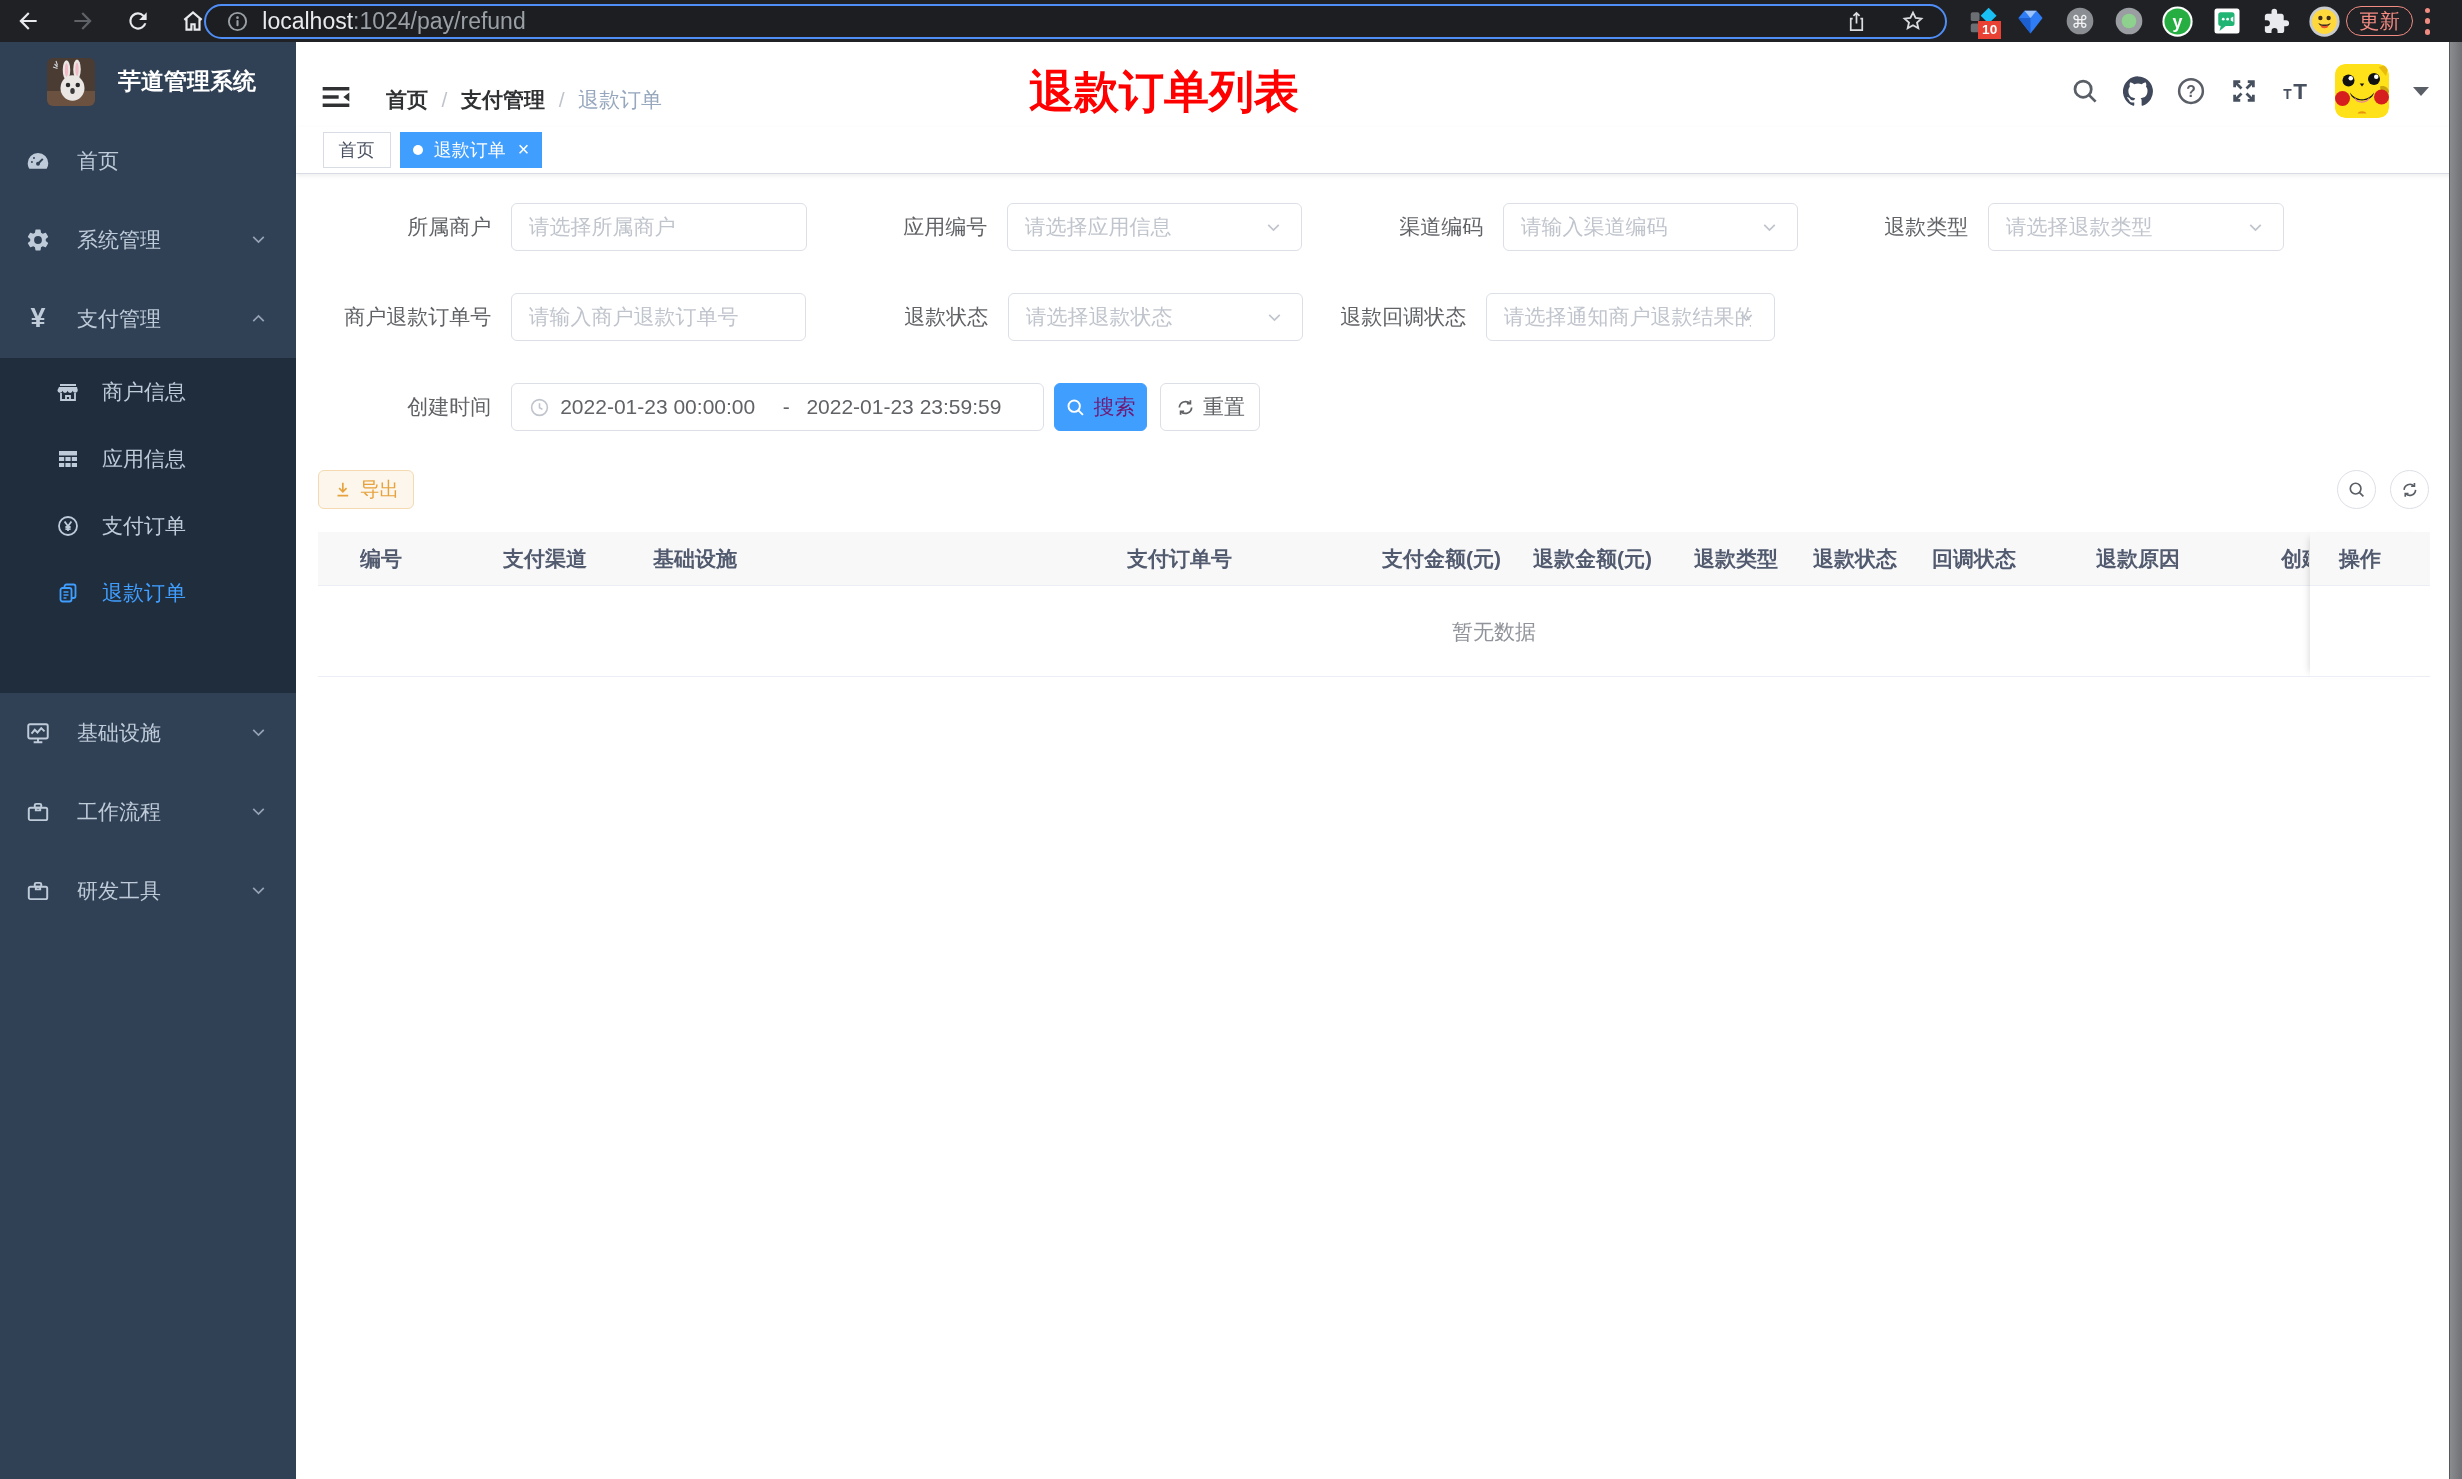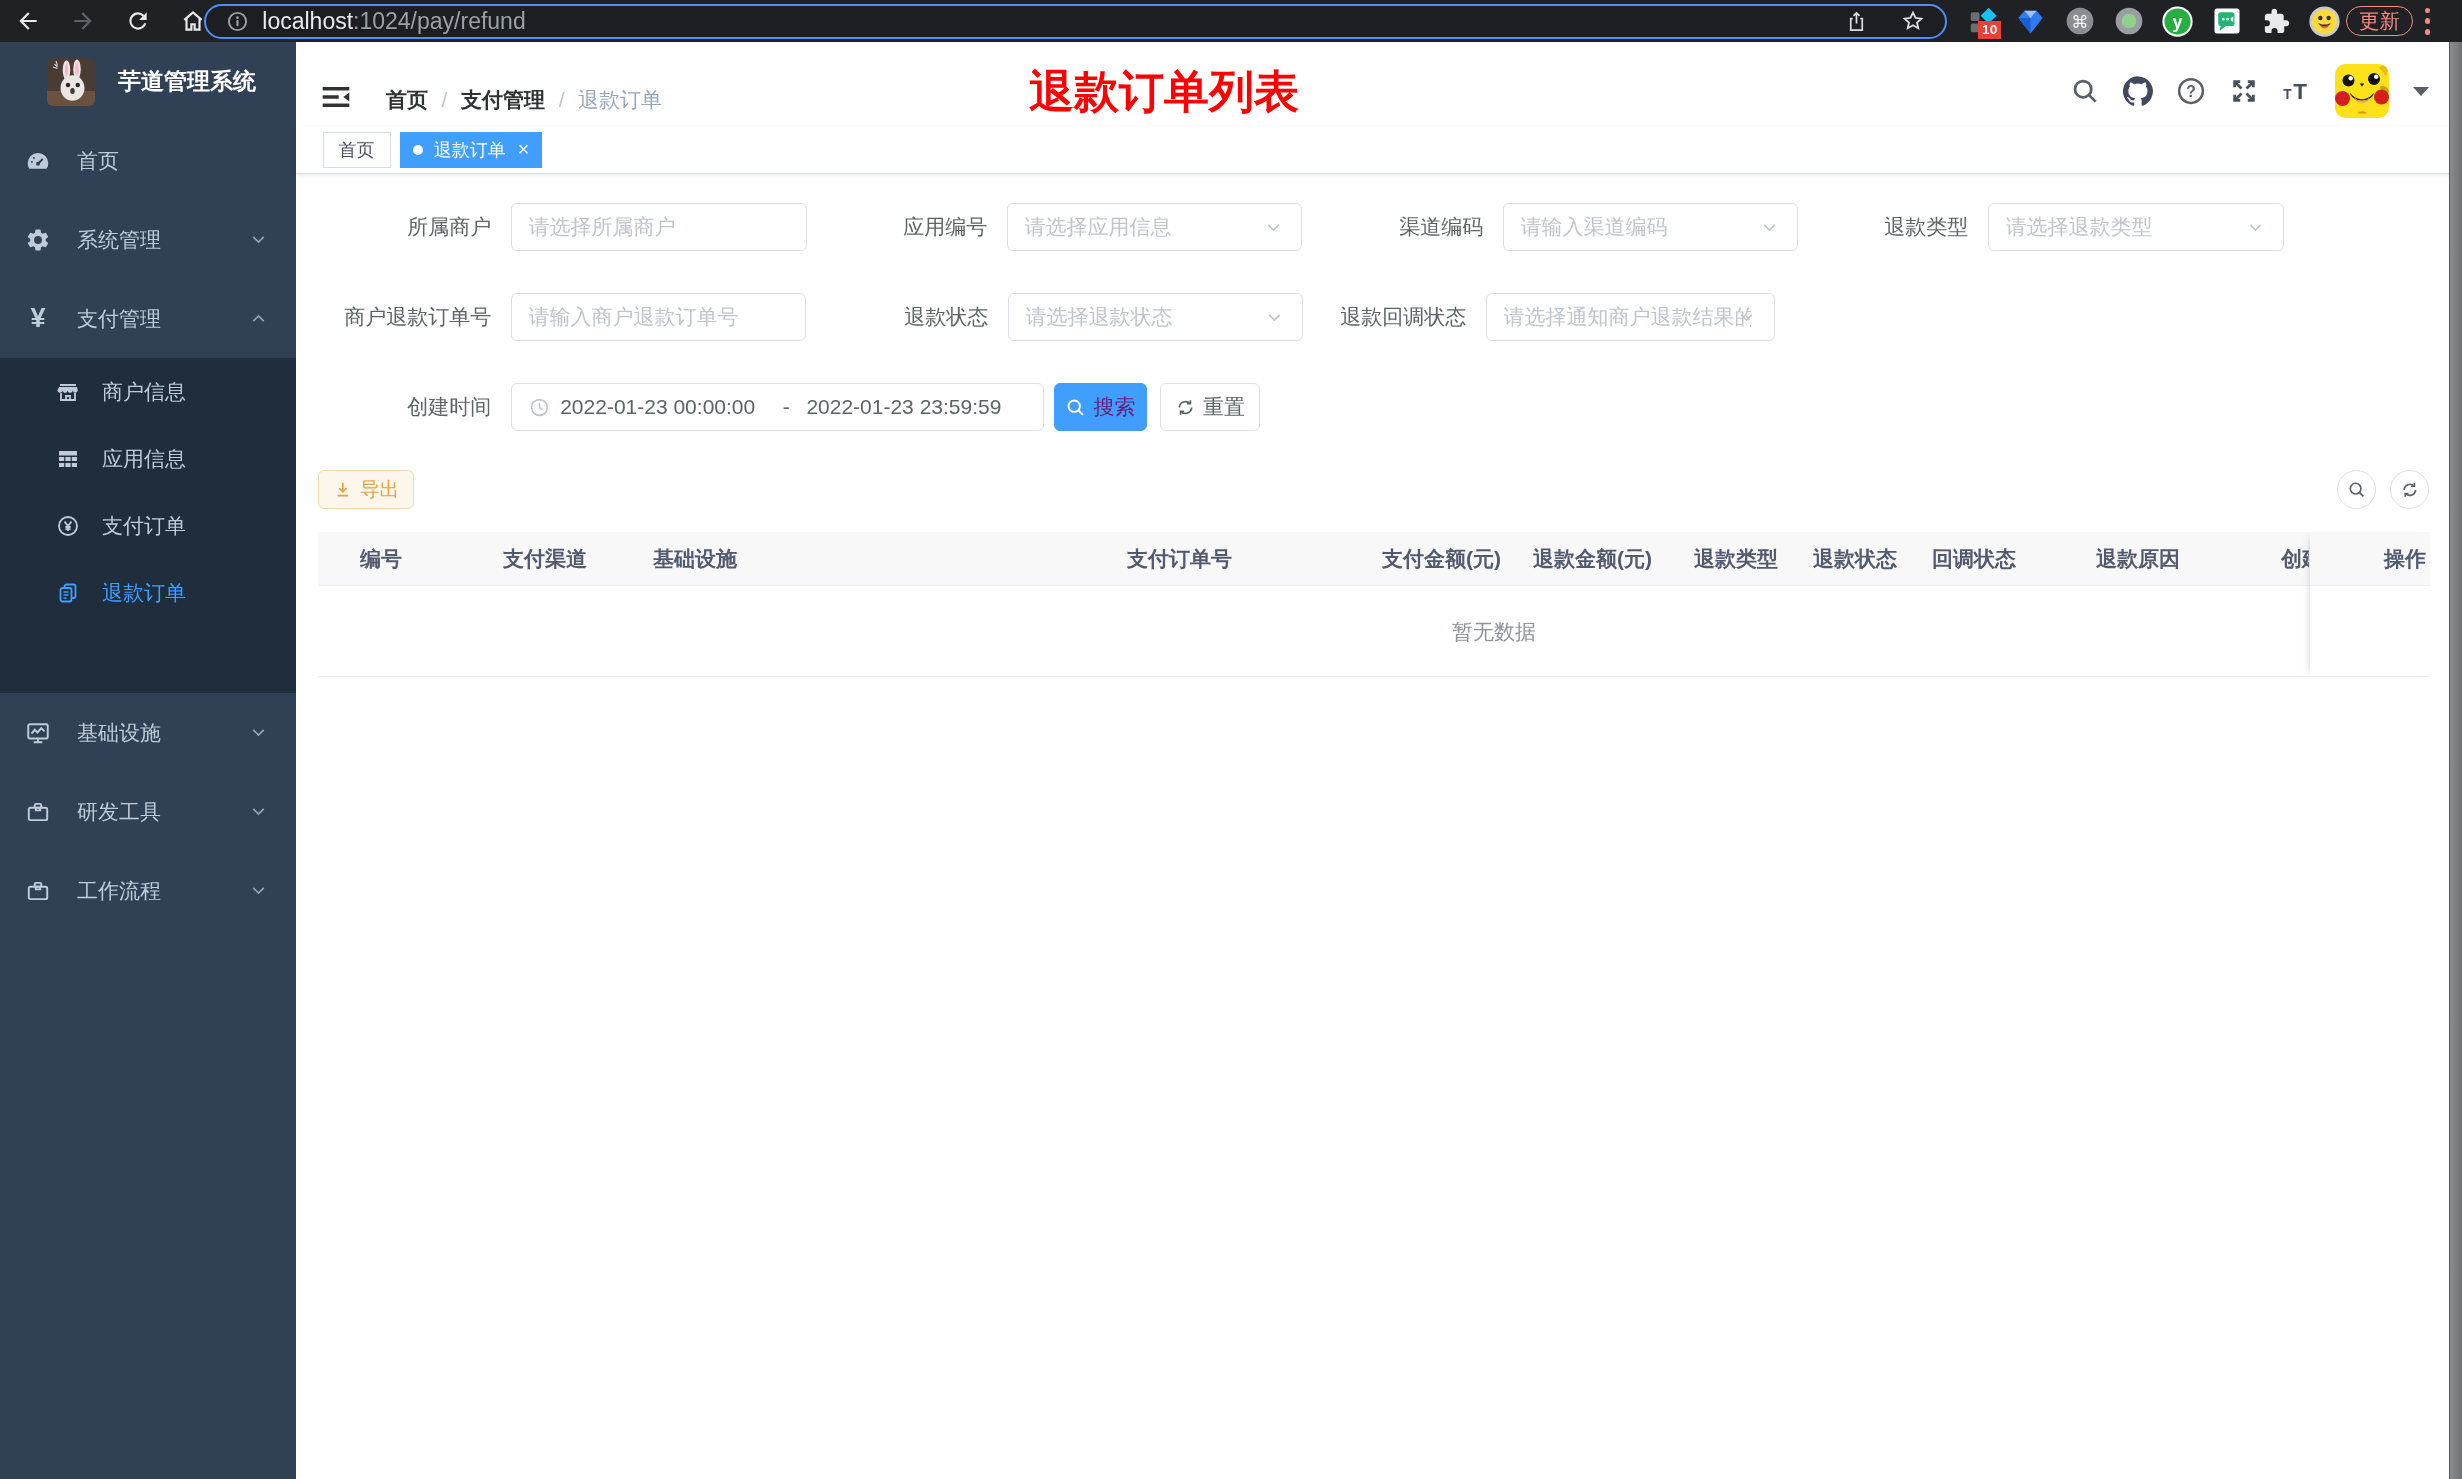--- a/index.html
+++ b/index.html
@@ -86,21 +86,21 @@
   .round-btns { display:flex; gap:13.6px; }
   .rbtn { width:39px; height:39px; border:0.8px solid #dcdfe6; border-radius:50%; display:flex; align-items:center; justify-content:center; cursor:pointer; background:#fff; }
   .rbtn svg { width:19.7px; height:19.7px; }
 
   
   .table { position:relative; margin-top:23.4px; width:2112px; }
   .thead { display:flex; height:54px; align-items:center; background:#f8f8f9; padding-left:42px; border-bottom:0.8px solid #ebeef5; }
   .th { font-size:21px; font-weight:700; color:#515a6e; white-space:nowrap; overflow:hidden; flex:none; }
   .tbody-empty { position:relative; height:91px; background:#fff; border-bottom:0.8px solid #ebeef5; }
   .empty-text { position:absolute; left:1134px; top:0; height:91px; display:flex; align-items:center; font-size:21px; color:#909399; }
-  .fixed-col { position:absolute; left:1992px; top:0; width:119px; height:146px; box-shadow:-6px 0 7.6px -6px rgba(0,0,0,.18);padding-left:45px; }
+  .fixed-col { position:absolute; left:1992px; top:0; width:119px; height:146px; box-shadow:-6px 0 7.6px -6px rgba(0,0,0,.18); }
   .fixed-th { height:54px; background:#f8f8f9; display:flex; align-items:center; padding-left:29px; font-size:21px; font-weight:700; color:#515a6e; border-bottom:0.8px solid #ebeef5; }
   .fixed-td { height:91px; background:#fff; border-bottom:0.8px solid #ebeef5; }
 
   
   .scroll-strip { position:absolute; right:0; top:42px; bottom:0; width:13px; background:linear-gradient(to right,#8a8c8f,#6f7174); border-left:1.5px solid #57595d; z-index:40; }
 </style>
 </head>
 <body>
 
 <div class="browser-bar">
@@ -308,33 +308,33 @@
             <path d="M6 9l6 6 6-6"></path>
           </svg>
       </div>
       <div class="m-item">
         <span class="micon">
           <svg width="26" height="26" viewBox="0 0 24 24" fill="none" stroke="#bfcbd9" stroke-width="1.8">
               <rect x="3.5" y="8" width="17" height="11.5" rx="1.5"></rect>
               <path d="M9 8V5.8c0-.7.6-1.3 1.3-1.3h3.4c.7 0 1.3.6 1.3 1.3V8M10 8h4v2.5h-4z"></path>
             </svg>
         </span>
-        <span class="mlabel">研发工具</span>
+        <span class="mlabel">工作流程</span>
         <svg class="chev" viewBox="0 0 24 24" fill="none" stroke="#97a3b5" stroke-width="2">
             <path d="M6 9l6 6 6-6"></path>
           </svg>
       </div>
       <div class="m-item">
         <span class="micon">
           <svg width="26" height="26" viewBox="0 0 24 24" fill="none" stroke="#bfcbd9" stroke-width="1.8">
               <rect x="3.5" y="8" width="17" height="11.5" rx="1.5"></rect>
               <path d="M9 8V5.8c0-.7.6-1.3 1.3-1.3h3.4c.7 0 1.3.6 1.3 1.3V8M10 8h4v2.5h-4z"></path>
             </svg>
         </span>
-        <span class="mlabel">工作流程</span>
+        <span class="mlabel">研发工具</span>
         <svg class="chev" viewBox="0 0 24 24" fill="none" stroke="#97a3b5" stroke-width="2">
             <path d="M6 9l6 6 6-6"></path>
           </svg>
       </div>
     </nav>
   </aside>
 
   <div class="main">
     <div class="navbar">
       <svg class="hamburger" viewBox="0 0 24 24">

